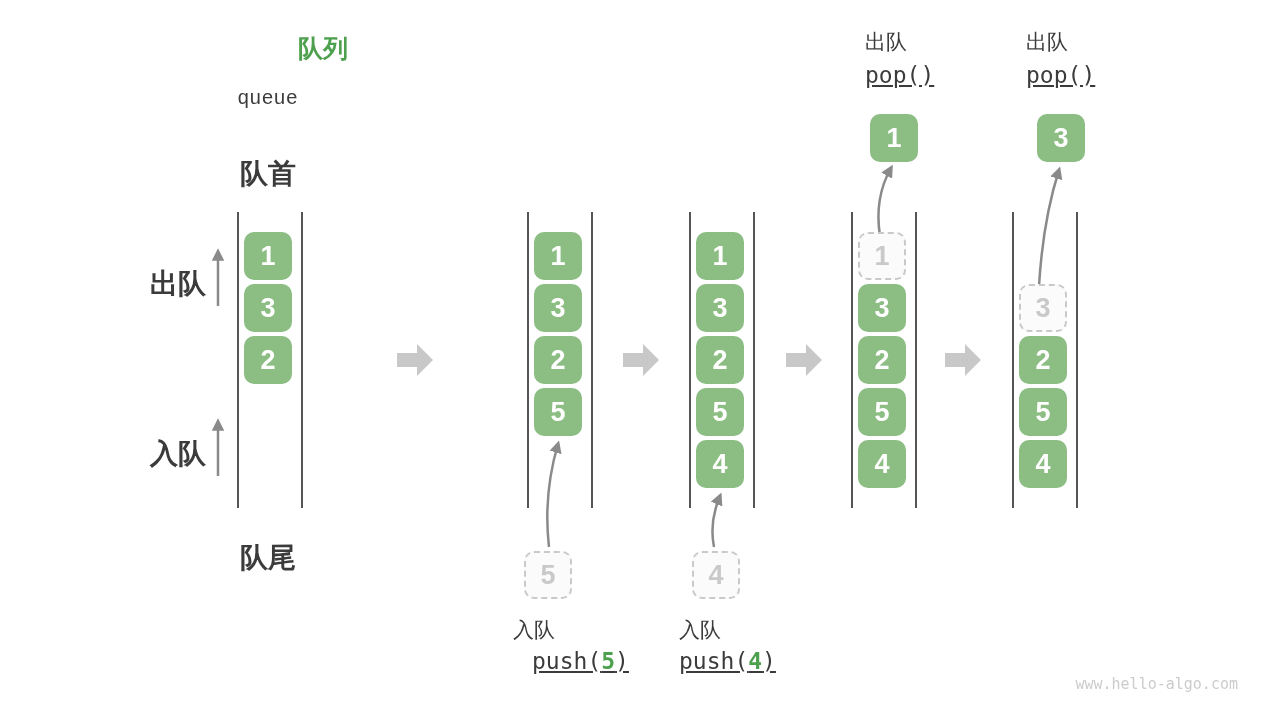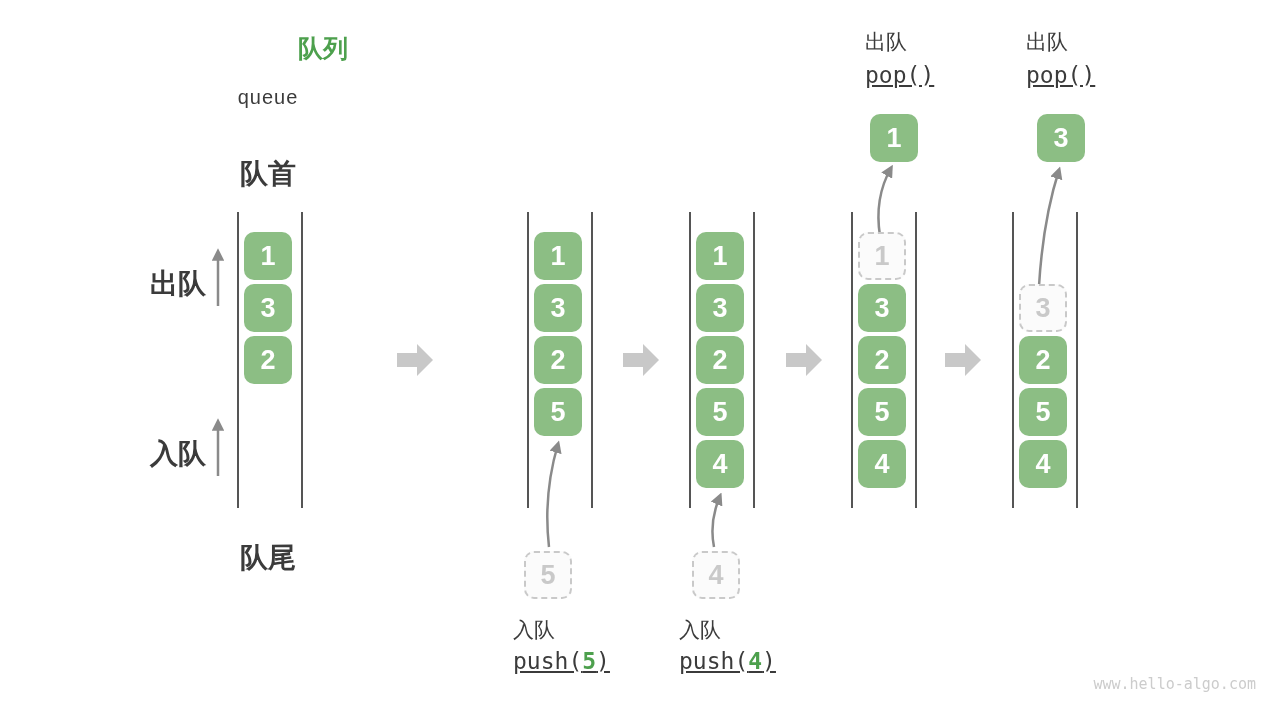--- a/index.html
+++ b/index.html
@@ -83,21 +83,21 @@
       <div class="abs box box-solid" style="left: 244px; top: 232px;">1</div>
       <div class="abs box box-solid" style="left: 244px; top: 284px;">3</div>
       <div class="abs box box-solid" style="left: 244px; top: 336px;">2</div>
       <div class="abs channel" style="left: 527px; top: 212px; width: 62px; height: 296px;"></div>
       <div class="abs box box-solid" style="left: 534px; top: 232px;">1</div>
       <div class="abs box box-solid" style="left: 534px; top: 284px;">3</div>
       <div class="abs box box-solid" style="left: 534px; top: 336px;">2</div>
       <div class="abs box box-solid" style="left: 534px; top: 388px;">5</div>
       <div class="abs box box-dashed" style="left: 524px; top: 551px;">5</div>
       <div class="abs op-label" style="left: 513px; top: 616px;">入队</div>
-      <div class="abs op-code" style="left: 513px; top: 648px;"><span>push(</span><span class="accent">5</span><span>)</span></div>
+      <div class="abs op-code" style="left: 532px; top: 648px;"><span>push(</span><span class="accent">5</span><span>)</span></div>
       <div class="abs channel" style="left: 689px; top: 212px; width: 62px; height: 296px;"></div>
       <div class="abs box box-solid" style="left: 696px; top: 232px;">1</div>
       <div class="abs box box-solid" style="left: 696px; top: 284px;">3</div>
       <div class="abs box box-solid" style="left: 696px; top: 336px;">2</div>
       <div class="abs box box-solid" style="left: 696px; top: 388px;">5</div>
       <div class="abs box box-solid" style="left: 696px; top: 440px;">4</div>
       <div class="abs box box-dashed" style="left: 692px; top: 551px;">4</div>
       <div class="abs op-label" style="left: 679px; top: 616px;">入队</div>
       <div class="abs op-code" style="left: 679px; top: 648px;"><span>push(</span><span class="accent">4</span><span>)</span></div>
       <div class="abs channel" style="left: 851px; top: 212px; width: 62px; height: 296px;"></div>
@@ -112,14 +112,14 @@
       <div class="abs channel" style="left: 1012px; top: 212px; width: 62px; height: 296px;"></div>
       <div class="abs box box-dashed" style="left: 1019px; top: 284px;">3</div>
       <div class="abs box box-solid" style="left: 1019px; top: 336px;">2</div>
       <div class="abs box box-solid" style="left: 1019px; top: 388px;">5</div>
       <div class="abs box box-solid" style="left: 1019px; top: 440px;">4</div>
       <div class="abs box box-solid" style="left: 1037px; top: 114px;">3</div>
       <div class="abs op-label" style="left: 1026px; top: 28px;">出队</div>
       <div class="abs op-code" style="left: 1026px; top: 62px;">pop()</div>
     </div>
 
-  <div id="watermark" class="abs" style="right:24px;top:675px;">www.hello-algo.com</div>
+  <div id="watermark" class="abs" style="right:42px;top:675px;">www.hello-algo.com</div>
 </div>
 
 </body></html>

